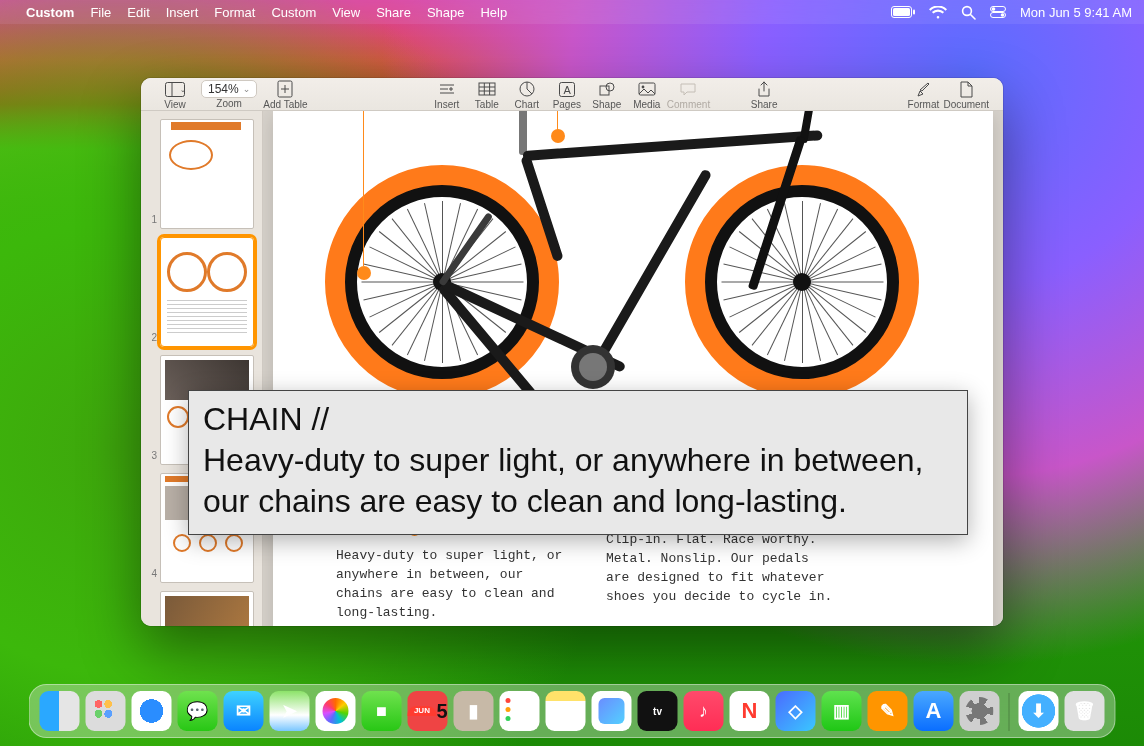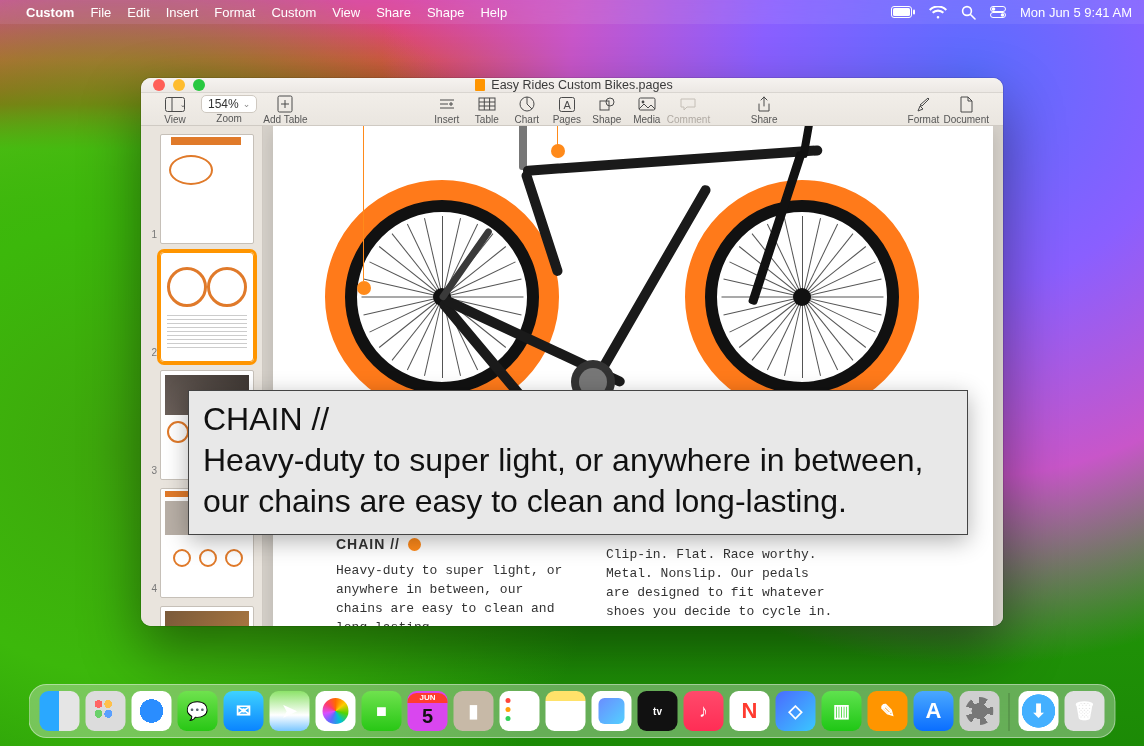--- a/index.html
+++ b/index.html
@@ -132,21 +132,21 @@
     radial-gradient(circle at 25% 60%,#6ad06a 0 4px,transparent 4px),
     radial-gradient(circle at 60% 60%,#5aa0ff 0 4px,transparent 4px);}
   .di-safari{background:#fff}
   .di-safari::after{content:"";position:absolute;inset:5px;border-radius:50%;background:radial-gradient(circle,#2a8dff 55%,#fff 56%);}
   .di-messages{background:linear-gradient(#6fe24e,#28c715)}
   .di-mail{background:linear-gradient(#3ed2ff,#0a84ff)}
   .di-maps{background:linear-gradient(#8de36a,#fff 60%,#7ac7ff)}
   .di-photos{background:#fff}
   .di-photos::after{content:"";position:absolute;inset:7px;border-radius:50%;background:conic-gradient(#ff6a00,#ffcc00,#55d400,#00c1d4,#5a6bff,#d94fff,#ff3b6b,#ff6a00)}
   .di-facetime{background:linear-gradient(#6fe24e,#28c715)}
-  .di-cal{background:#d946ef;flex-direction:column}
+  .di-cal{background:#ef4444;flex-direction:row}
   .di-cal .m{background:#ff3b30;color:#fff;font-size:8px;width:100%;text-align:center;border-radius:9px 9px 0 0;line-height:10px}
   .di-cal .d{color:#111;font-size:20px;line-height:26px}
   .di-contacts{background:#c7b9a7}
   .di-reminders{background:#fff}
   .di-reminders::before{content:"";position:absolute;left:6px;top:7px;width:5px;height:5px;border-radius:50%;background:#ff453a;box-shadow:0 9px 0 #ff9f0a,0 18px 0 #30d158}
   .di-notes{background:linear-gradient(#ffe26a 0 24%,#fff 24%)}
   .di-freeform{background:#fff}
   .di-freeform::after{content:"";position:absolute;inset:7px;border-radius:6px;background:linear-gradient(135deg,#6a8dff,#53d0ff)}
   .di-tv{background:#111}
   .di-music{background:linear-gradient(#ff4a6b,#ff2d55)}
@@ -200,32 +200,20 @@
         <rect x="0.5" y="0.5" width="15" height="5" rx="2.5" stroke="#fff" fill="none"></rect>
         <circle cx="3.5" cy="3" r="1.8" fill="#fff"></circle>
         <rect x="0.5" y="6.5" width="15" height="5" rx="2.5" stroke="#fff" fill="none"></rect>
         <circle cx="12.5" cy="9" r="1.8" fill="#fff"></circle>
       </svg>
   </span>
   <span class="status" style="font-size:13px">Mon Jun 5  9:41 AM</span>
 </div>
 
 <div class="pageswin">
-  <div class="titlebar">
-    <div class="traffic">
-      <span class="tl-close"></span>
-      <span class="tl-min"></span>
-      <span class="tl-max"></span>
-    </div>
-    <div class="titlecenter">
-      <span class="docicon"></span>
-      <span>Easy Rides Custom Bikes.pages</span>
-    </div>
-    <div style="width:60px"></div>
-  </div>
 
   <div class="toolbar">
     <div class="tbtn">
       <span class="ico">
           <svg width="20" height="15" viewBox="0 0 20 15">
             <rect x="0.5" y="0.5" width="19" height="14" rx="2" stroke="currentColor" fill="none"></rect>
             <line x1="7" y1="0" x2="7" y2="15" stroke="currentColor"></line>
             <text x="15" y="10" font-size="7" fill="currentColor">⌄</text>
           </svg>
         </span>

